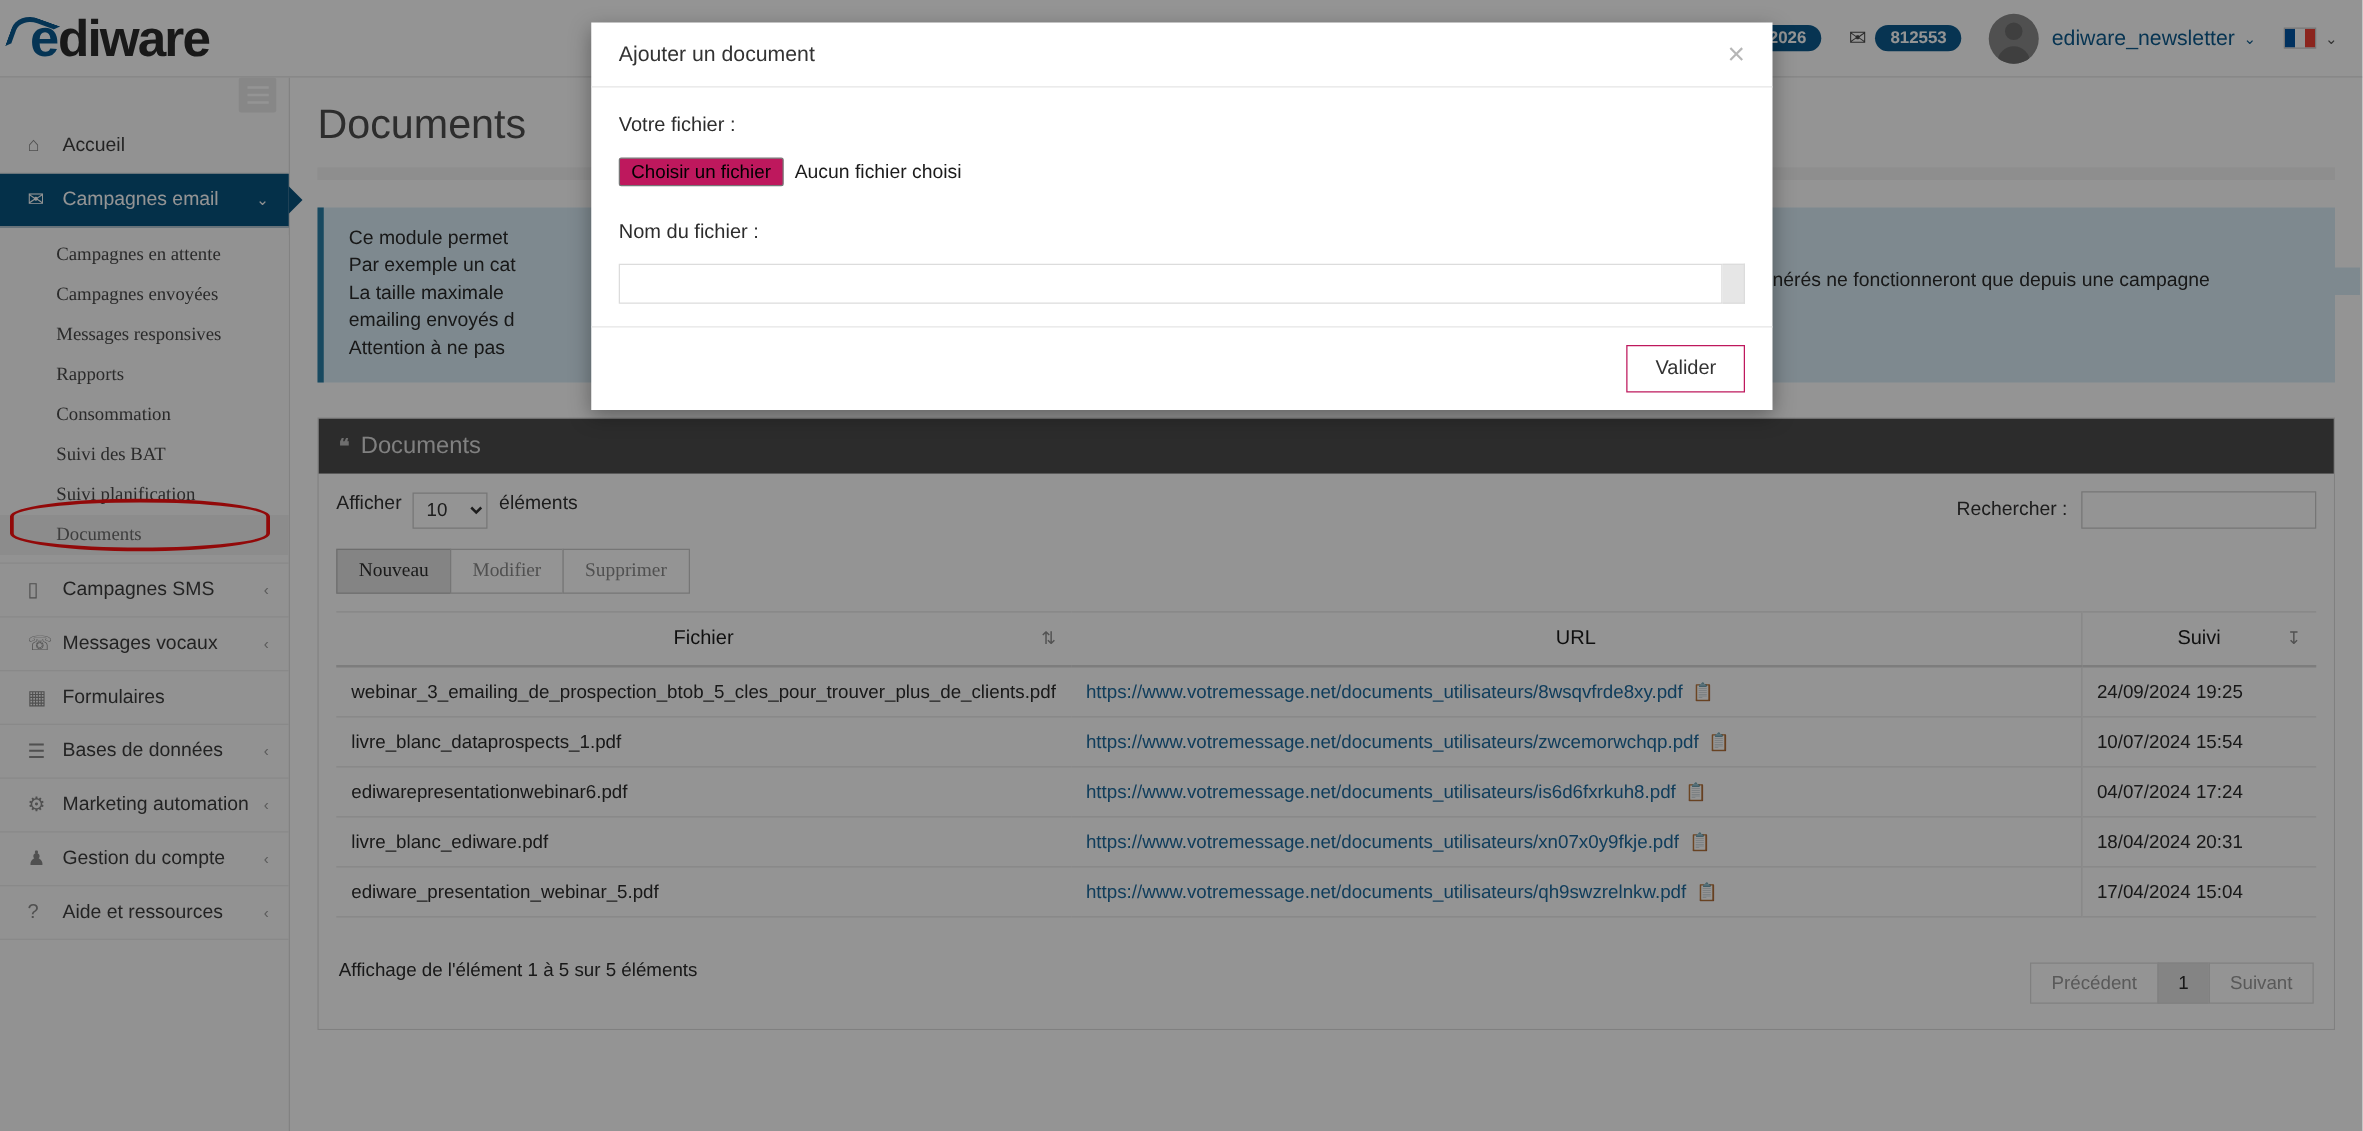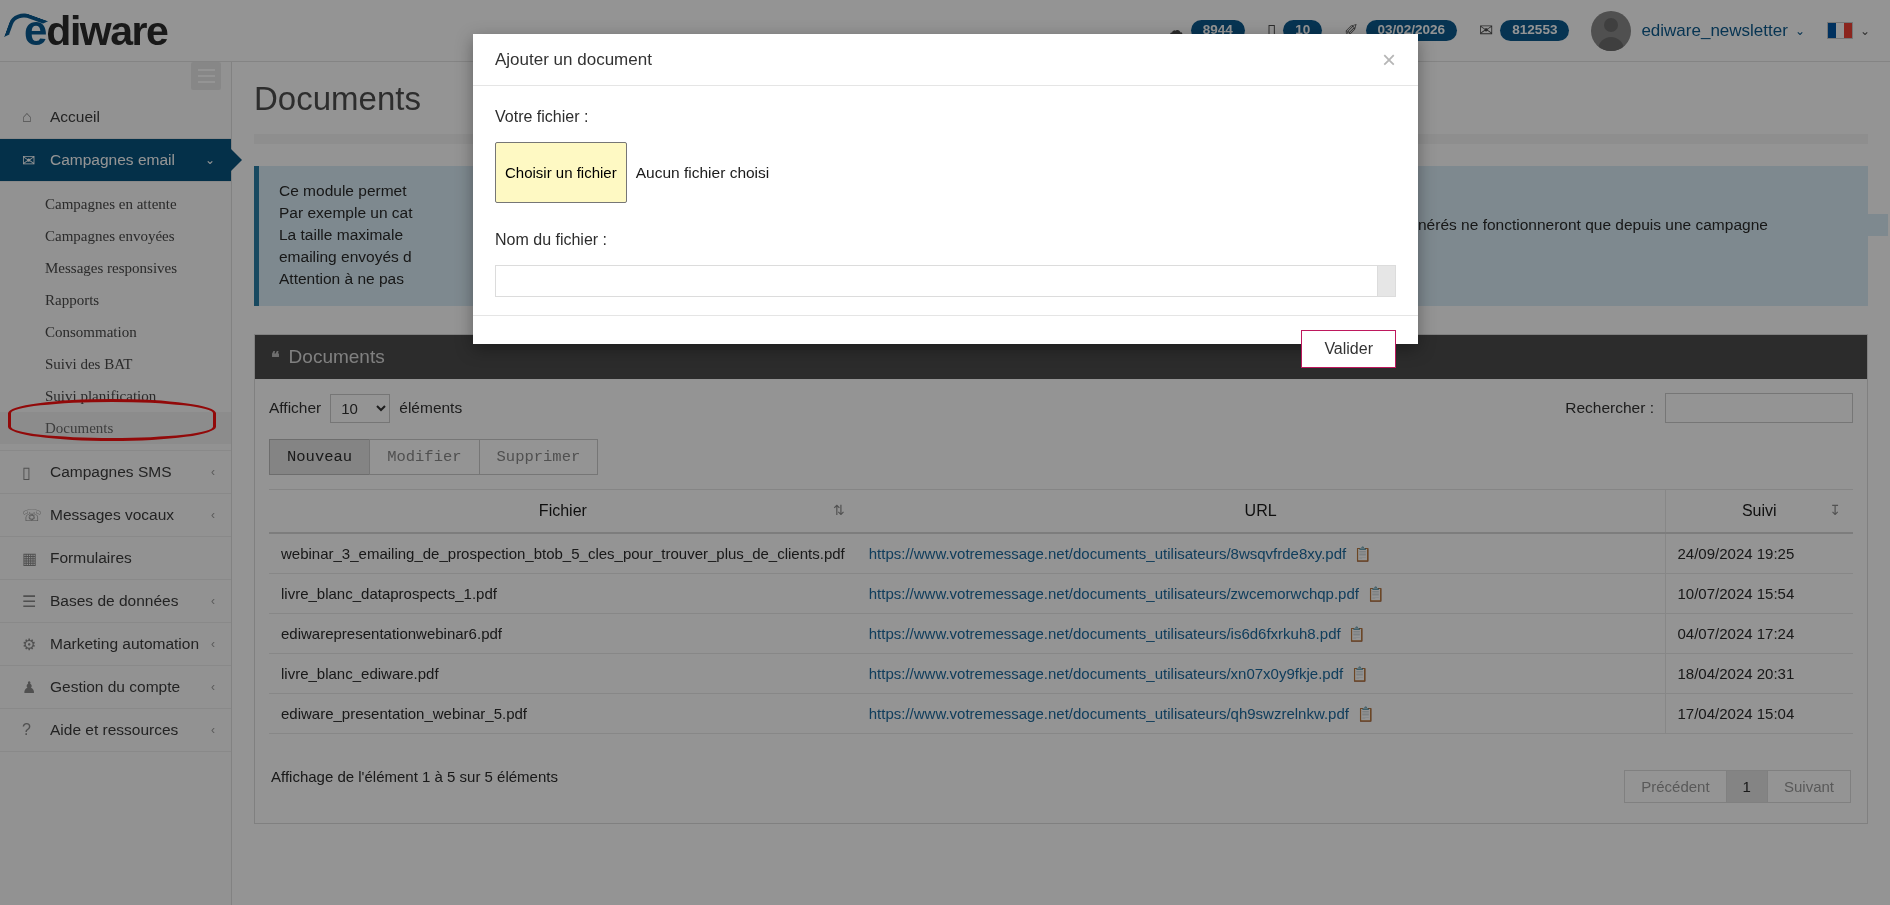--- a/index.html
+++ b/index.html
@@ -181,38 +181,38 @@
   }
   .panel-head {
     background: #4d4d4d; color: #dcdcdc;
     padding: 11px 16px; font-size: 19px;
     display: flex; align-items: center; gap: 9px;
   }
   .quote-ico { font-size: 16px; color: #bdbdbd; font-weight: bold; }
   .panel-body { padding: 14px 14px 10px; background: #fff; }
 
   .dt-top { display: flex; align-items: center; }
-  .dt-len { display: flex; align-items: center; gap: 9px; font-size: 15.5px; color: #333; }
+  .dt-len { display: flex; align-items: flex-start; gap: 9px; font-size: 15.5px; color: #333; }
   .dt-len select {
     font-size: 15px; padding: 4px 6px; border: 1px solid #ccc;
     background: #fff; color: #333; font-family: inherit;
   }
   .dt-search {
     margin-left: auto; display: flex; align-items: center; gap: 11px;
     font-size: 15.5px; color: #333;
   }
   .dt-search input {
     width: 188px; height: 30px; border: 1px solid #ccc;
     padding: 0 7px; font-family: inherit; font-size: 14px;
   }
   .btn-group { display: flex; margin-top: 16px; }
   .btn {
     font-size: 15.5px; padding: 8px 17px;
     border: 1px solid #ccc; background: #fff; color: #8a8a8a;
-    font-family: Liberation Mono, monospace; cursor: pointer; margin-left: -1px;
+    font-family: Liberation Serif, serif; cursor: pointer; margin-left: -1px;
   }
   .btn:first-child { margin-left: 0; }
   .btn.primary { background: #e3e3e3; color: #2e2e2e; border-color: #bcbcbc; }
 
   table.dt {
     width: 100%; border-collapse: collapse; margin-top: 14px;
     font-size: 15px;
   }
   table.dt th {
     text-align: center; font-weight: normal; color: #1b1b1b;
@@ -242,41 +242,41 @@
   .pg {
     border: 1px solid #ddd; padding: 7px 16px; font-size: 15px;
     color: #9a9a9a; background: #fff; margin-left: -1px;
   }
   .pg.cur { background: #e3e3e3; color: #2b2b2b; }
   .pg.first { margin-left: 0; }
 
   
   .modal {
     position: absolute;
-    left: 473px; top: 34px;
+    left: 473px; top: 18px;
     width: 945px; height: 310px;
     background: #fff;
     box-shadow: 0 5px 16px rgba(0,0,0,0.35);
     z-index: 100;
   }
   .modal-head {
     height: 52px; border-bottom: 1px solid #e5e5e5;
     display: flex; align-items: center; padding: 0 22px;
   }
   .modal-title { font-size: 17px; color: #333; }
   .modal-close {
     margin-left: auto; font-size: 24px; color: #b6b6b6;
     line-height: 1; cursor: pointer; font-weight: 300;
   }
   .modal-body { padding: 22px 22px 18px; }
   .field-label { font-size: 16px; color: #2d2d2d; margin-bottom: 16px; }
   .file-row { display: flex; align-items: center; gap: 9px; margin-bottom: 28px; }
   .file-btn {
-    border: 1px solid #767676; background: #fef9c3; color: #000;
-    font-size: 15px; padding: 21px 9px; font-family: inherit; cursor: pointer;
+    border: 1px solid #767676; background: #be185d; color: #000;
+    font-size: 15px; padding: 2px 9px; font-family: inherit; cursor: pointer;
     border-radius: 2px;
   }
   .file-none { font-size: 15.5px; color: #1b1b1b; }
   .text-input-wrap { display: flex; }
   .text-input {
     flex: 1; height: 32px; border: 1px solid #dcdcdc; background: #fff;
     font-family: inherit; font-size: 15px; padding: 0 8px; outline: none;
   }
   .input-addon { width: 18px; background: #e6e6e6; border: 1px solid #dcdcdc; border-left: none; }
   .modal-foot {

